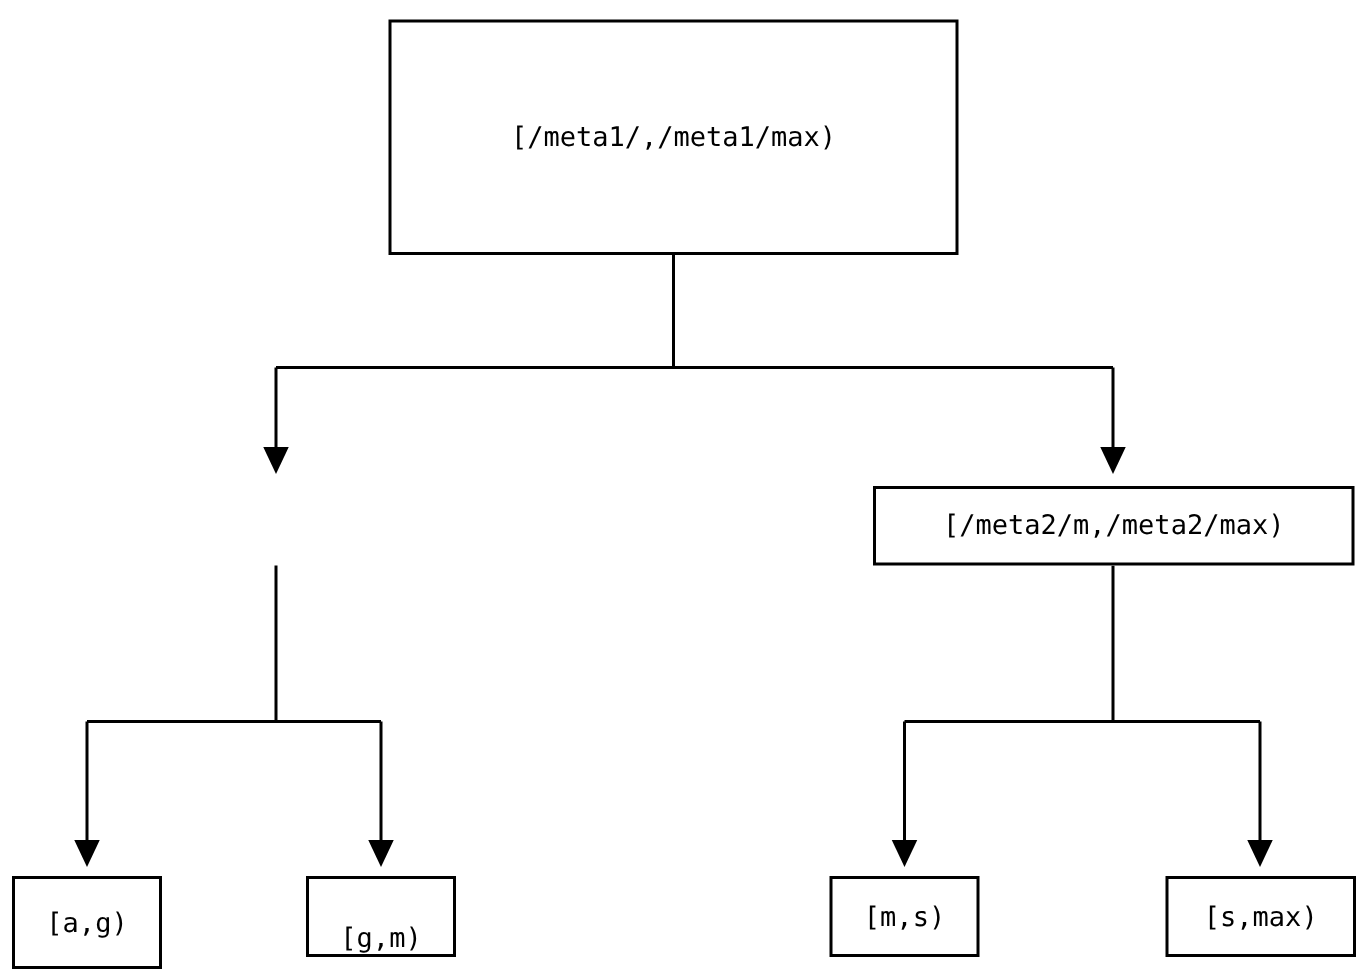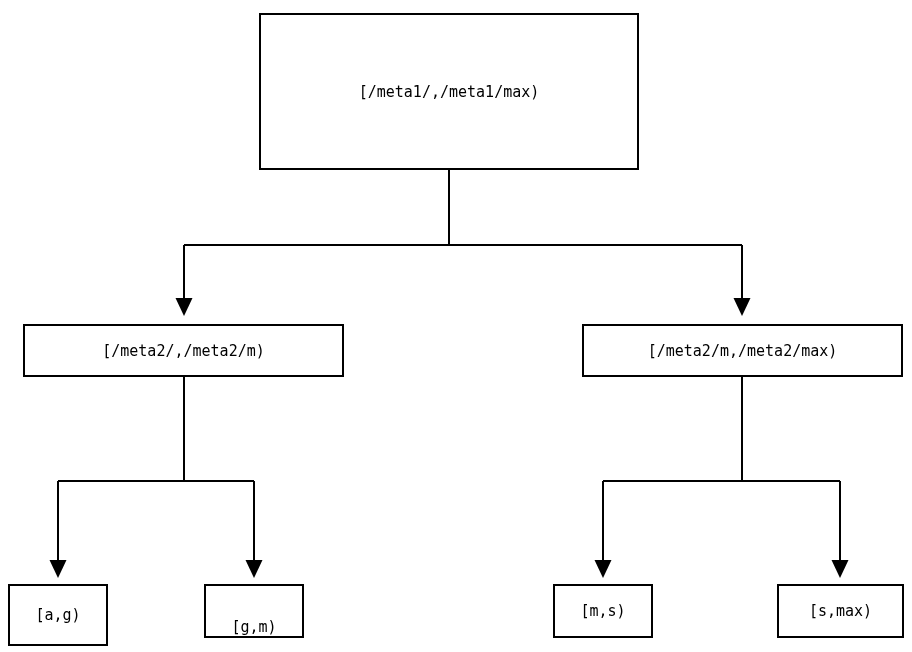--- a/index.html
+++ b/index.html
@@ -36,21 +36,21 @@
     stroke: none;
   }
   .node {
     position: absolute;
     display: flex;
     align-items: center;
     justify-content: center;
     background: var(--node-fill);
     border: 2px solid var(--node-border);
     color: var(--text);
-    font-size: 15px;
+    font-size: 18px;
     white-space: nowrap;
   }
   .node-root        { left: 259px; top: 13px;  width: 380px; height: 157px; }
   .node-range-left  { left: 23px;  top: 324px; width: 321px; height: 53px; }
   .node-range-right { left: 582px; top: 324px; width: 321px; height: 53px; }
   .node-leaf-ag     { left: 8px;   top: 584px; width: 100px; height: 62px; }
   .node-leaf-gm     { left: 204px; top: 584px; width: 100px; height: 54px; align-items: flex-end; }
   .node-leaf-ms     { left: 553px; top: 584px; width: 100px; height: 54px; }
   .node-leaf-smax   { left: 777px; top: 584px; width: 127px; height: 54px; }
 </style>
@@ -72,23 +72,20 @@
     <polygon class="arrow" points="49.5,560 66.5,560 58,578"></polygon>
     <polygon class="arrow" points="245.5,560 262.5,560 254,578"></polygon>
     <polygon class="arrow" points="594.5,560 611.5,560 603,578"></polygon>
     <polygon class="arrow" points="831.5,560 848.5,560 840,578"></polygon>
   </svg>
 
   <div class="node node-root">
     <span>[/meta1/,/meta1/max)</span>
   </div>
 
-  <div class="node node-range-left">
-    <span>[/meta2/,/meta2/m)</span>
-  </div>
 
   <div class="node node-range-right">
     <span>[/meta2/m,/meta2/max)</span>
   </div>
 
   <div class="node node-leaf-ag">
     <span>[a,g)</span>
   </div>
 
   <div class="node node-leaf-gm">

